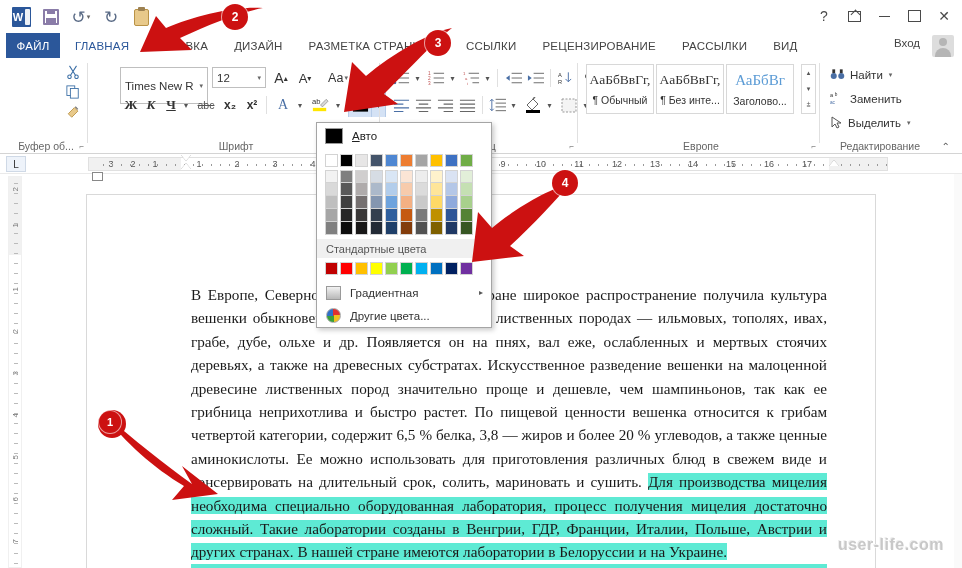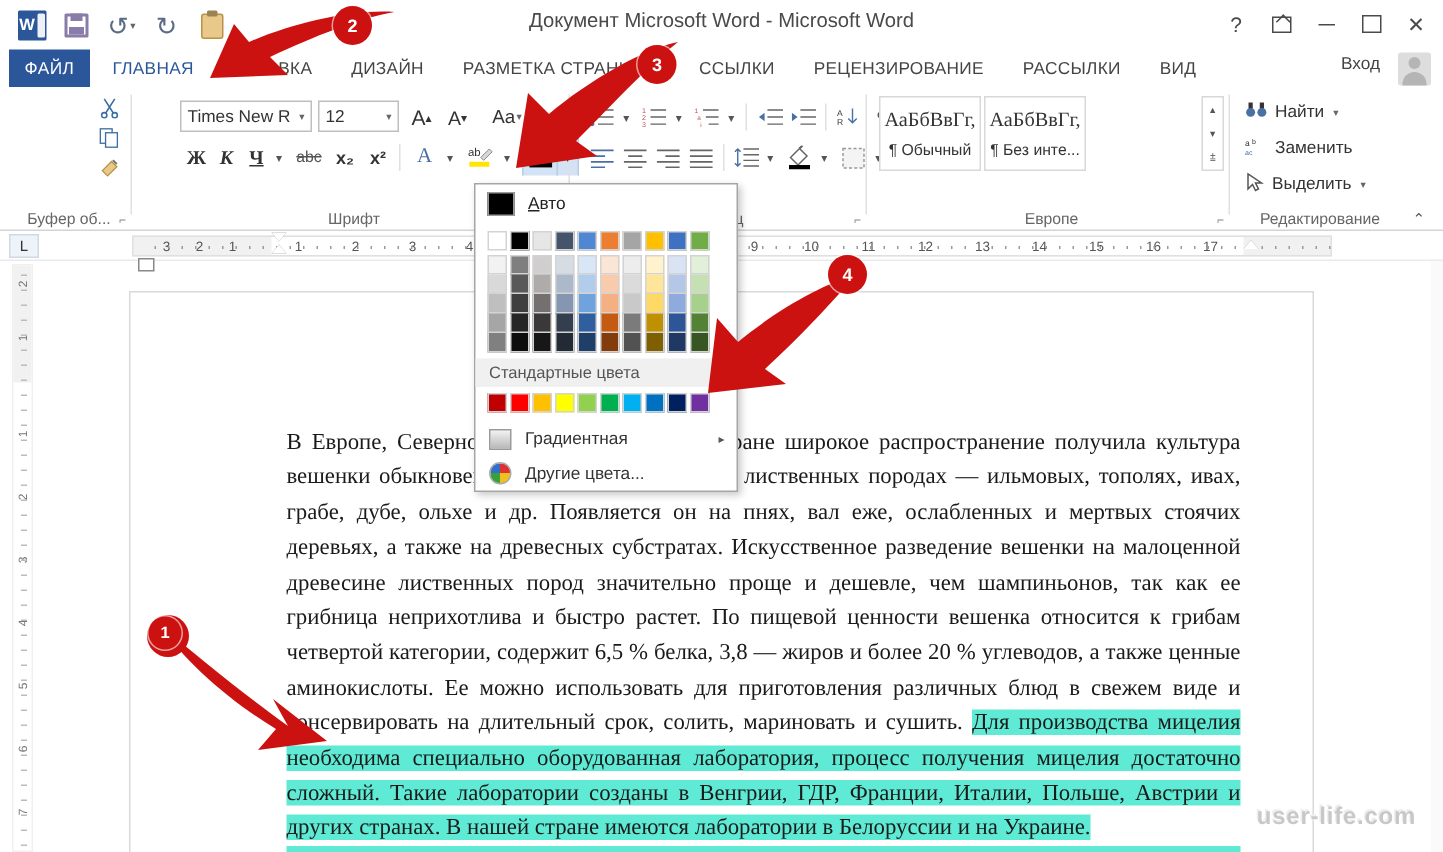--- a/index.html
+++ b/index.html
@@ -100,21 +100,21 @@
   .paste-icon .clipTop{position:absolute;left:9px;top:0px;width:12px;height:6px;background:#9c8152;border-radius:2px;}
   .paste-icon .page{position:absolute;left:9px;top:10px;width:17px;height:20px;background:#fff;border:1px solid #9b9b9b;}
   .paste-label{font-size:11px;color:#333;margin-top:1px;}
   .paste-caret{font-size:7px;color:#555;}
   .mini-tools{position:absolute;left:56px;top:4px;width:26px;}
   .mini-btn{height:20px;display:flex;align-items:center;justify-content:center;}
 
   
   .font-grp { left:92px; width:288px; }
   .fontbox {
-    position:absolute; left:28px; top:9px; width:88px; height:21px;
+    position:absolute; left:28px; top:9px; width:88px; height:37px;
     border:1px solid #bfbfbf; background:#fff; font-size:11.5px; color:#333;
     padding:2px 4px; display:flex; align-items:center; justify-content:space-between;
   }
   .sizebox {
     position:absolute; left:120px; top:9px; width:54px; height:21px;
     border:1px solid #bfbfbf; background:#fff; font-size:11.5px; color:#333;
     padding:2px 4px; display:flex; align-items:center; justify-content:space-between;
   }
   .ic-btn {
     position:absolute; height:22px; display:flex; align-items:center; justify-content:center;
@@ -262,21 +262,20 @@
           <span class="tiny-caret">▾</span>
       </div>
       <div class="qat-btn">
           <span class="redo-ic">↻</span>
         </div>
       <div class="qat-btn">
           <div class="clip-ic"></div>
         </div>
     </div>
 
-    <div class="title-text">Документ Microsoft Word - Microsoft Word</div>
 
     <div class="win-ctrls">
       <div class="win-btn">
           <span>?</span>
         </div>
       <div class="win-btn">
           <div class="ribopt-box"></div>
         </div>
       <div class="win-btn min"></div>
       <div class="win-btn max"></div>
@@ -488,20 +487,24 @@
         <div class="prev">АаБбВвГг,</div>
         <div class="nm">
           <span>¶</span> <span>Обычный</span>
         </div>
       </div>
       <div class="stylebox" style="left:74px;">
         <div class="prev">АаБбВвГг,</div>
         <div class="nm">
           <span>¶</span> <span>Без инте...</span>
         </div>
+      </div>
+      <div class="stylebox" style="left:144px;">
+        <div class="prev" style="color:#5b9bd5;font-size:15px;">АаБбВг</div>
+        <div class="nm">Заголово...</div>
       </div>
       <div class="style-scroll">
         <div class="ss-btn">▴</div>
         <div class="ss-btn">▾</div>
         <div class="ss-btn">⩲</div>
       </div>
       <div class="grp-label">Европе</div>
       <div class="dlg-launch" style="right:4px">⌐</div>
       <div class="grp-sep" style="right:0"></div>
     </div>

